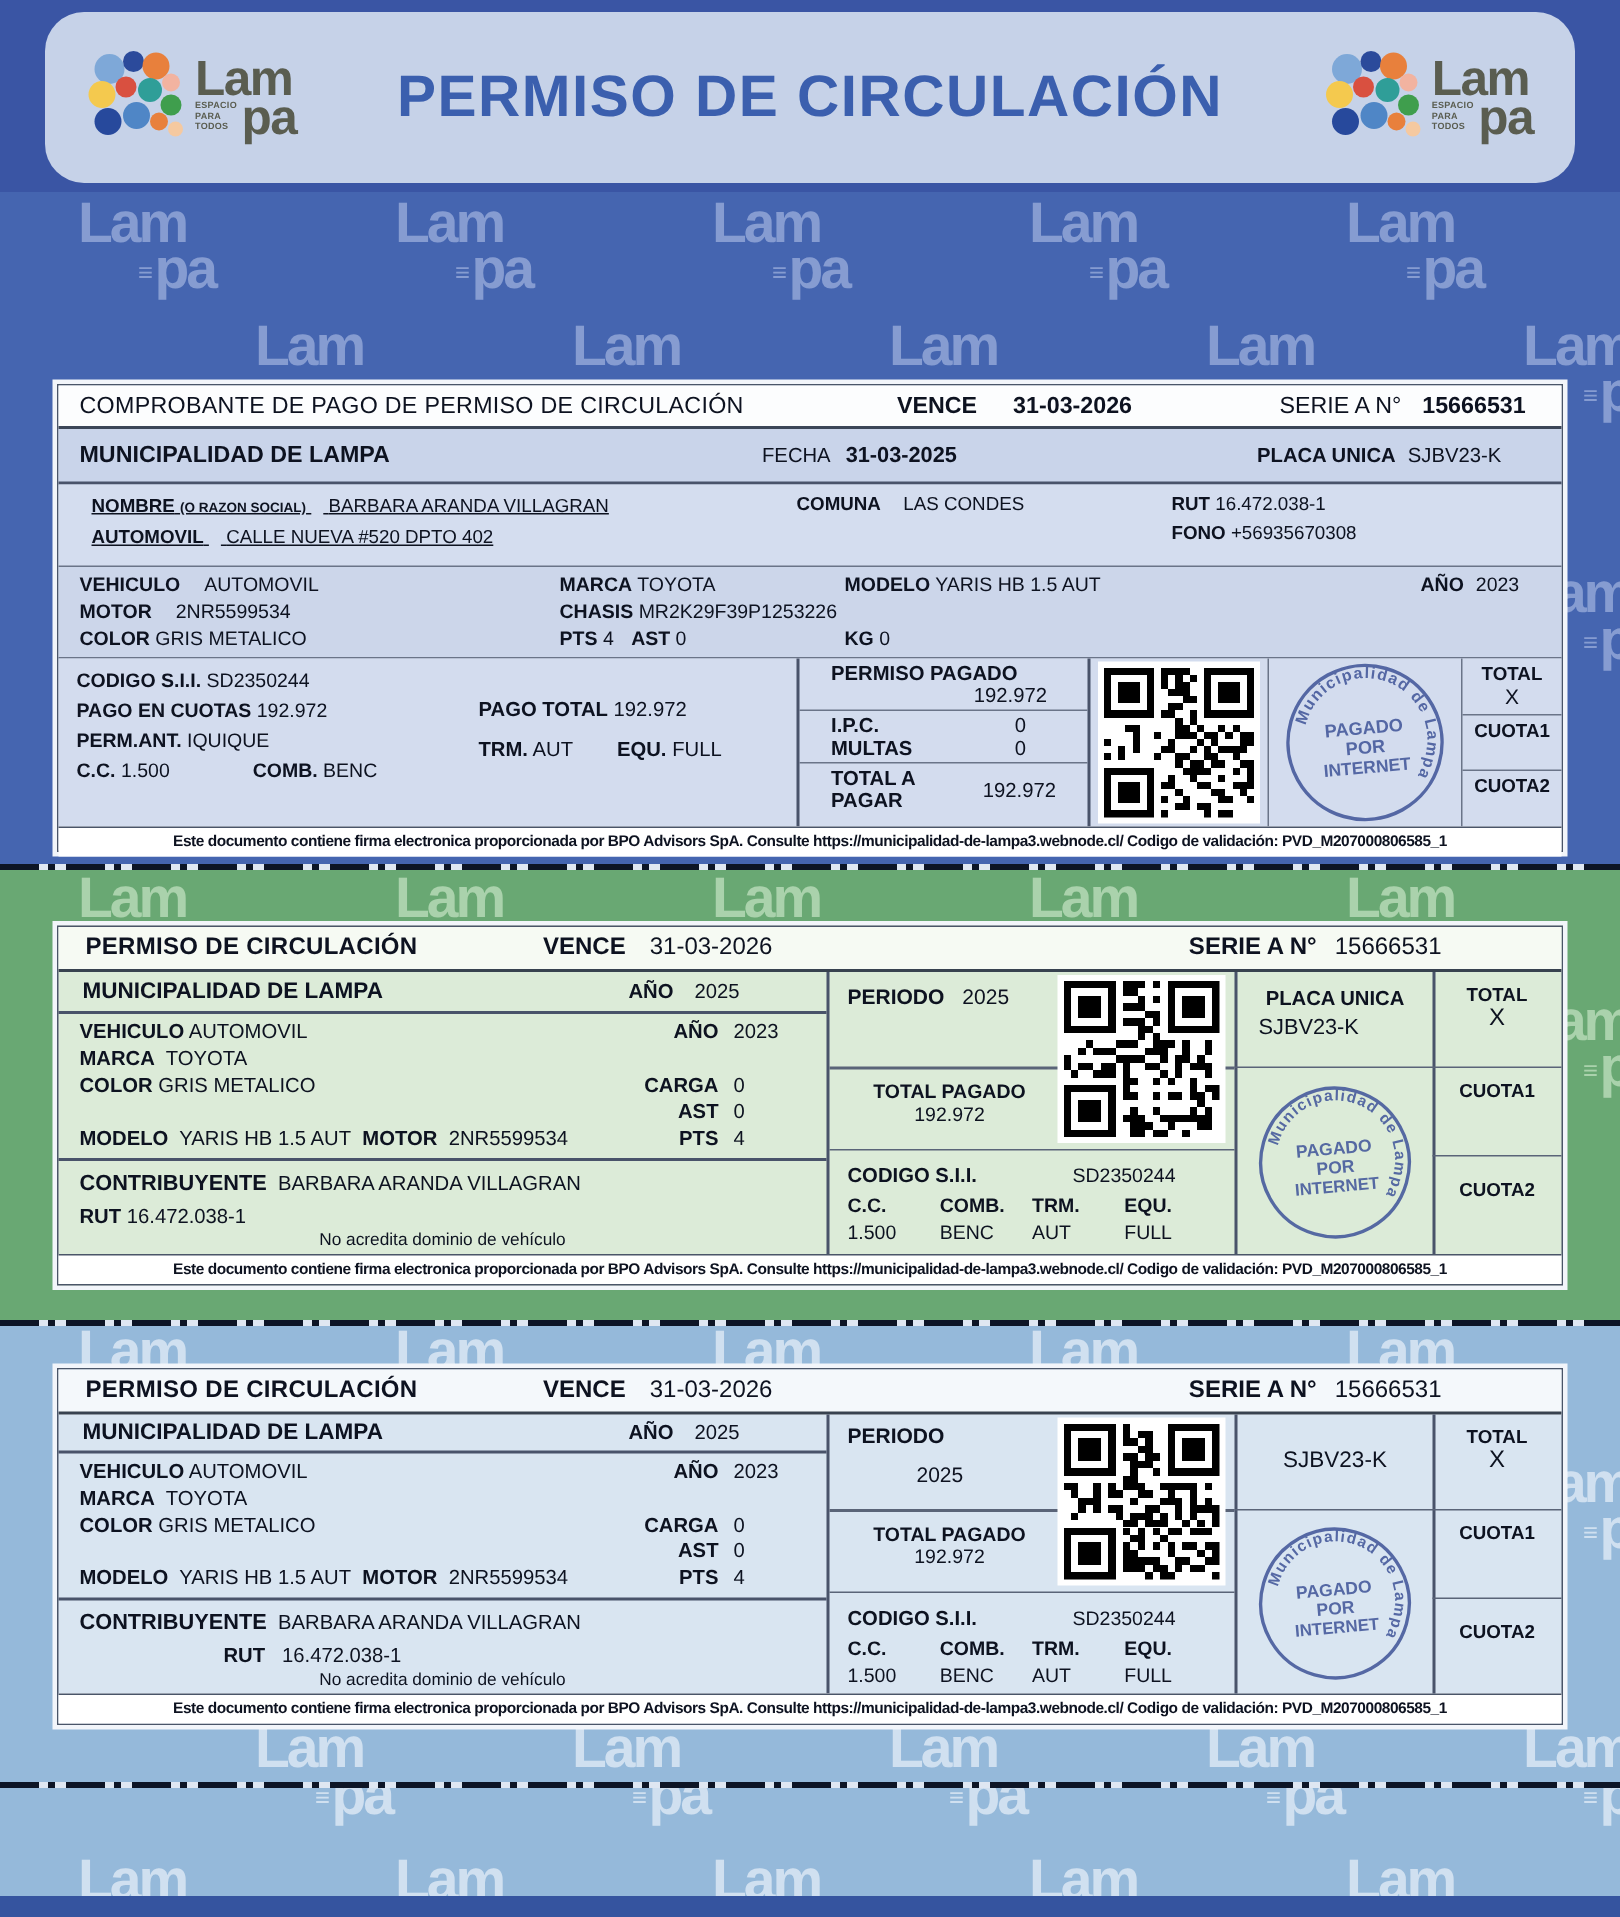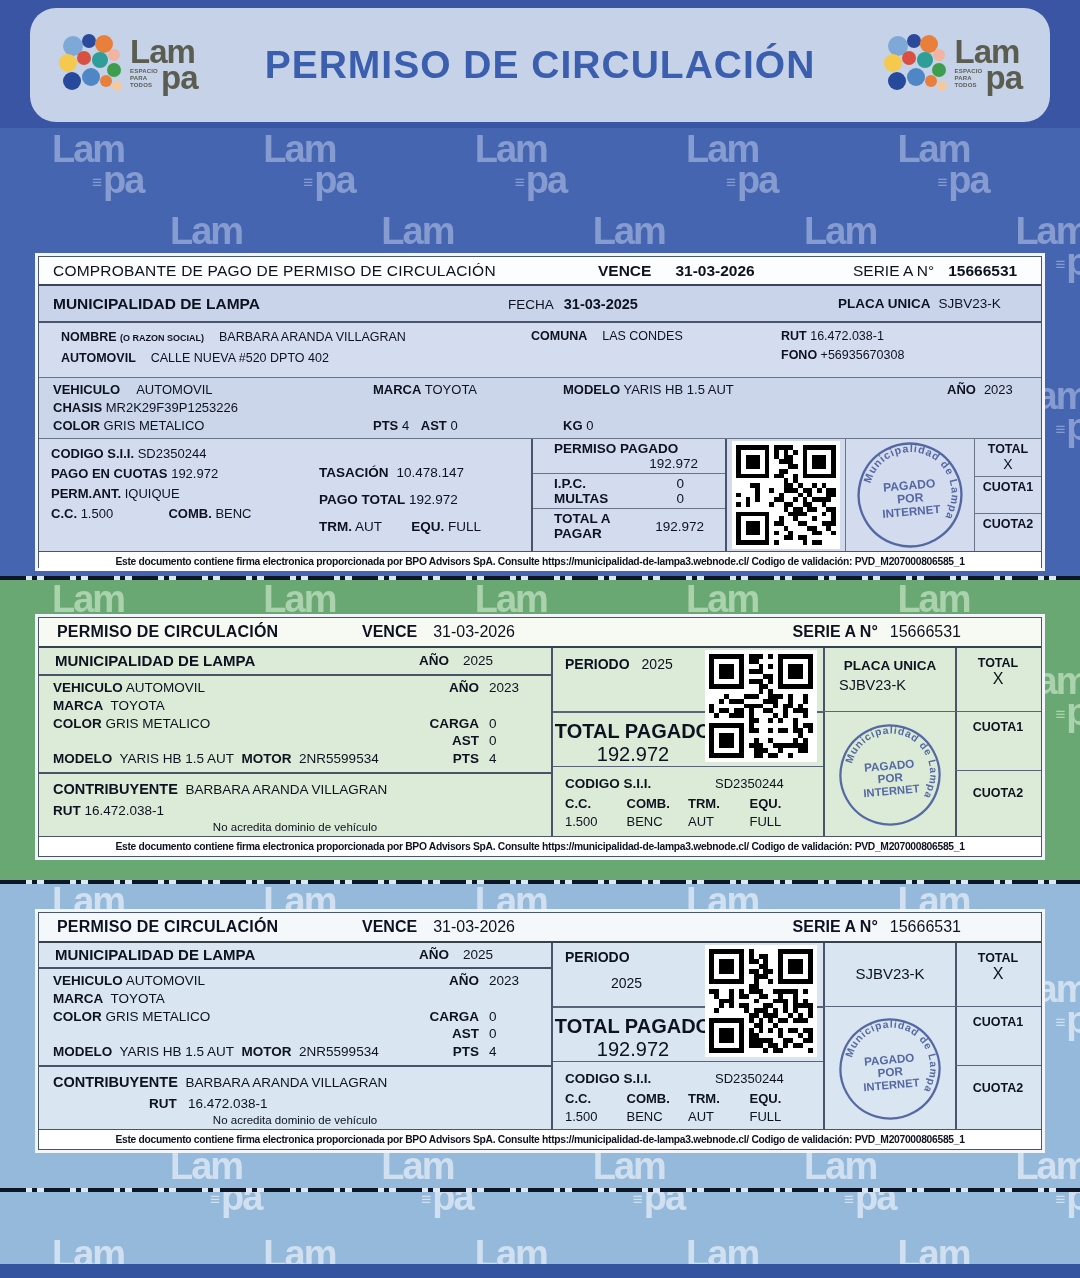--- a/index.html
+++ b/index.html
@@ -56,21 +56,21 @@
       padding:0 14px;font-size:15.5px;}
   .d1-title{width:545px;font-weight:500;letter-spacing:.2px;}
   .d1-vence{width:255px;display:flex;gap:24px;font-weight:bold;}
   .d1-serie{display:flex;gap:14px;}
   .d1-rowB{flex:0 0 35px;background:#c9d4ea;border-bottom:2px solid #49536a;display:flex;align-items:center;padding:0 14px;}
   .d1-muni{width:455px;font-size:15.5px;font-weight:bold;}
   .d1-fecha{width:300px;font-size:13.5px;display:flex;gap:10px;align-items:baseline;}
   .d1-fecha .v{font-weight:bold;font-size:14.5px;}
   .d1-placa{flex:1;font-size:13.5px;display:flex;gap:8px;justify-content:flex-start;padding-left:30px;}
   .d1-rowC{flex:0 0 50px;background:#d4ddef;border-bottom:1px solid #6a7488;display:flex;padding:4px 0 0 22px;font-size:12.5px;}
-  .cA{width:470px;line-height:1.7;}
+  .cA{width:470px;line-height:1.7;text-decoration:underline;}
   .cA .sup{font-size:9px;font-weight:bold;}
   .cB{width:250px;padding-top:2px;}
   .cC{flex:1;line-height:1.55;padding-top:0;}
   .d1-rowD{flex:0 0 57px;background:#ccd6ea;border-bottom:1px solid #6a7488;padding:3px 14px 0;font-size:13px;line-height:1.38;}
   .dline{display:flex;}
   .dc1{width:320px;}.dc2{width:190px;}.dc3{flex:1;}.dc4{width:80px;text-align:left;}
   .gap8{display:inline-block;width:8px;}
   .d1-rowE{flex:1;background:#d3dcee;display:flex;font-size:13px;}
   .e-left{width:268px;padding:5px 0 0 12px;line-height:1.55;}
   .e-mid{width:212px;padding-top:20px;line-height:2.0;font-size:13.5px;}
@@ -107,21 +107,21 @@
   .rut-indent{padding-left:96px;}
   .nota{text-align:center;font-size:11.5px;margin-top:auto;padding-bottom:3px;}
   .p-right{flex:1;position:relative;}
   .vline{position:absolute;top:0;bottom:0;width:0;border-left:2px solid #49536a;}
   .v1{left:270px;}.v2{left:402px;}
   .hline{position:absolute;height:0;border-top:1px solid #5a6478;}
   .qrbox{position:absolute;background:#fff;padding:4px;line-height:0;z-index:2;}
   .periodo{position:absolute;left:12px;top:8px;font-size:14px;display:flex;gap:12px;}
   .periodo-stack{position:absolute;left:12px;top:6px;font-size:14px;}
   .periodo-stack .pv{display:block;padding-left:46px;margin-top:10px;}
-  .tp-block{position:absolute;left:0;width:160px;text-align:center;font-size:20px;}
+  .tp-block{position:absolute;left:0;width:160px;text-align:center;font-size:13px;}
   .sii-block{position:absolute;left:12px;right:230px;font-size:13px;}
   .sii-l1{display:flex;margin-bottom:4px;}
   .sii-l1 .k{width:150px;font-weight:bold;font-size:13.5px;}
   .sii-grid{display:flex;}
   .sii-grid div{width:64px;line-height:1.4;}
   .plate-cell{position:absolute;left:272px;width:130px;text-align:center;font-size:13.5px;}
   .stamp-cell{position:absolute;left:272px;width:130px;display:flex;align-items:center;justify-content:center;}
   .cuota-col{position:absolute;left:402px;right:0;text-align:center;font-size:12.5px;}
 
   #doc2{top:617px;height:240px;background:#dcebd8;}
@@ -352,40 +352,40 @@
         </div>
       </div>
       <div class="d1-rowD">
         <div class="dline">
           <div class="dc1"><span class="b">VEHICULO</span><span class="gap8"></span><span class="gap8"></span><span>AUTOMOVIL</span></div>
           <div class="dc2"><span class="b">MARCA</span> <span>TOYOTA</span></div>
           <div class="dc3"><span class="b">MODELO</span> <span>YARIS HB 1.5 AUT</span></div>
           <div class="dc4"><span class="b">AÑO</span><span class="gap8"></span><span>2023</span></div>
         </div>
         <div class="dline">
+          <div class="dc1"><span class="b">MOTOR</span><span class="gap8"></span><span class="gap8"></span><span>2NR5599534</span></div>
           <div class="dc3"><span class="b">CHASIS</span> <span>MR2K29F39P1253226</span></div>
         </div>
         <div class="dline">
           <div class="dc1"><span class="b">COLOR</span> <span>GRIS METALICO</span></div>
           <div class="dc2"><span class="b">PTS</span> <span>4</span>
             <span class="gap8"></span><span class="b">AST</span> <span>0</span></div>
           <div class="dc3"><span class="b">KG</span> <span>0</span></div>
         </div>
       </div>
       <div class="d1-rowE">
         <div class="e-left">
           <div><span class="b">CODIGO S.I.I.</span> <span>SD2350244</span></div>
           <div><span class="b">PAGO EN CUOTAS</span> <span>192.972</span></div>
           <div><span class="b">PERM.ANT.</span> <span>IQUIQUE</span></div>
           <div><span class="b">C.C.</span> <span>1.500</span>
                <span style="display:inline-block;width:48px;"></span>
                <span class="b">COMB.</span> <span>BENC</span></div>
         </div>
         <div class="e-mid">
-          <div><span class="b">TASACIÓN</span><span class="gap8"></span><span>10.478.147</span></div>
           <div><span class="b">PAGO TOTAL</span> <span>192.972</span></div>
           <div><span class="b">TRM.</span> <span>AUT</span>
                <span style="display:inline-block;width:22px;"></span>
                <span class="b">EQU.</span> <span>FULL</span></div>
         </div>
         <div class="e-pay">
           <div class="pay-c"><span class="b">PERMISO PAGADO</span>
             <div class="pay-val">192.972</div></div>
           <div class="pay-c">
             <div class="pay-line">

